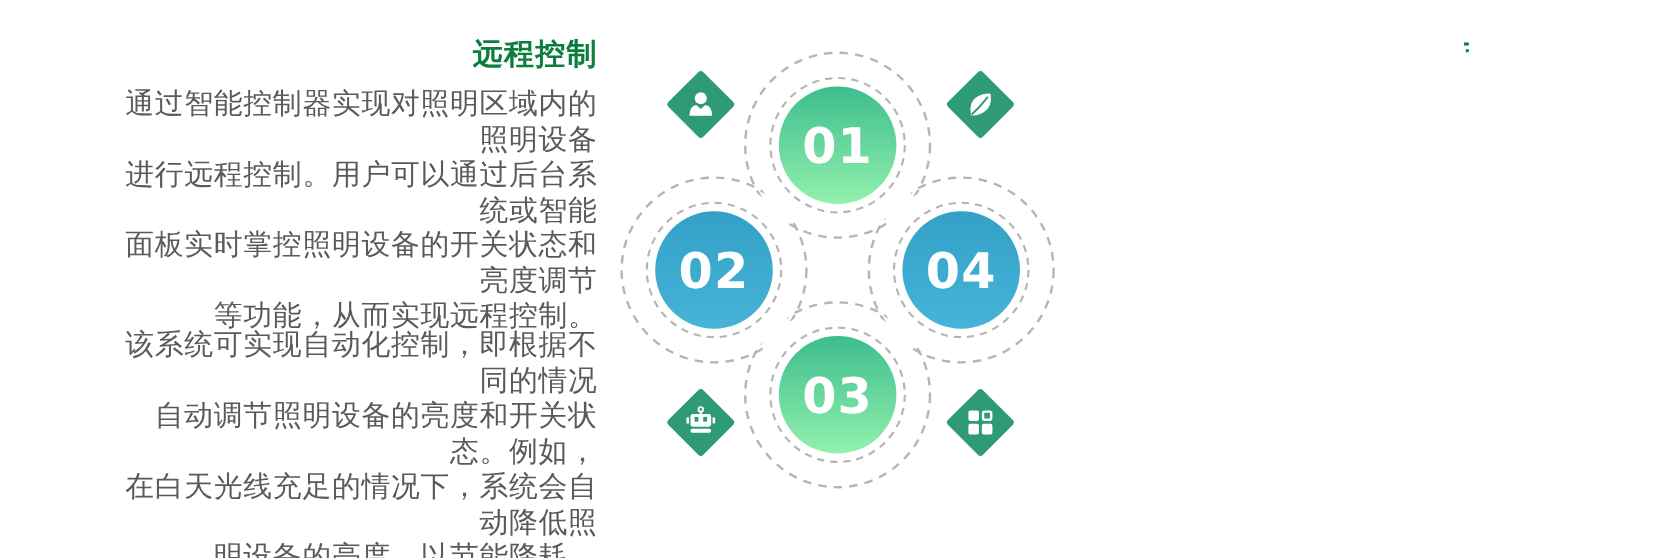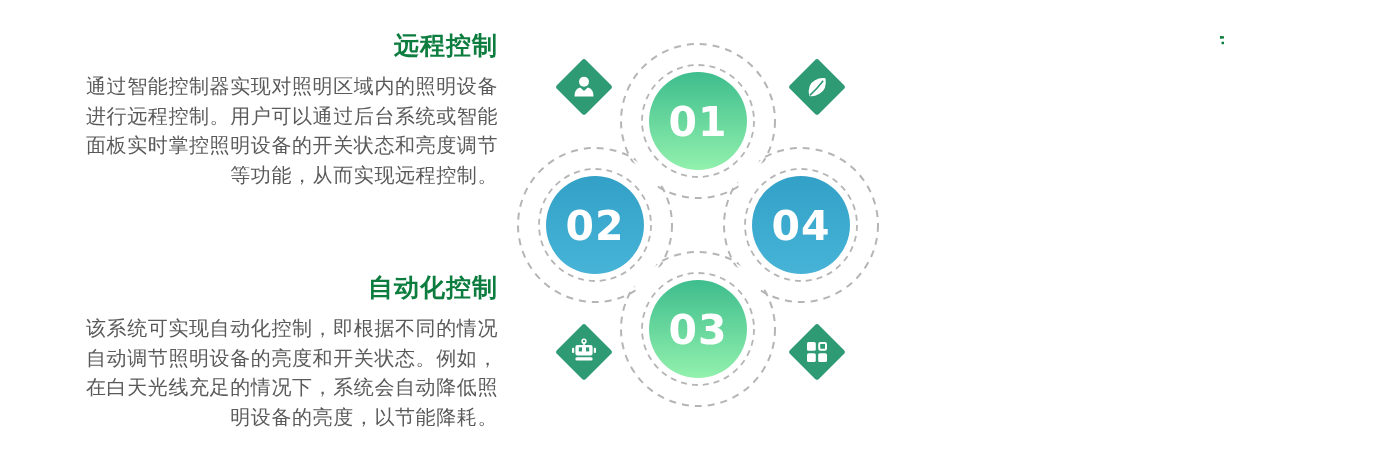--- a/index.html
+++ b/index.html
@@ -8,21 +8,21 @@
     font-family:"Liberation Sans","DejaVu Sans",sans-serif; overflow:hidden;
   }
   .tblock { position:absolute; width:414px; }
   .tblock.left  { text-align:right; }
   .tblock.right { text-align:right; }
   .tblock h2 {
     margin:0 0 13px 0; font-size:25px; font-weight:bold;
     color:#0d7d3f; letter-spacing:1px; line-height:28px;
   }
   .tblock p {
-    margin:0; font-size:20px; color:#5a5a5a; letter-spacing:0.6px;
+    margin:0; font-size:24px; color:#5a5a5a; letter-spacing:0.6px;
     line-height:29.5px; white-space:pre-line;
   }
   #block-remote     { left:84px;  top:31px;  }
   #block-automation { left:84px;  top:273px; }
   #block-energy     { left:910px; top:31px;  }
   #block-timer      { left:910px; top:273px;margin-left:10px; }
   .diagram-svg { position:absolute; left:500px; top:0; width:400px; height:465px; }
   .num {
     font-family:"DejaVu Sans","Liberation Sans",sans-serif;
     font-weight:bold; font-size:41px; fill:#ffffff; letter-spacing:1px;
@@ -35,21 +35,20 @@
 
   <div class="tblock left" id="block-remote">
     <h2>远程控制</h2>
     <p>通过智能控制器实现对照明区域内的照明设备
 进行远程控制。用户可以通过后台系统或智能
 面板实时掌控照明设备的开关状态和亮度调节
 等功能，从而实现远程控制。</p>
   </div>
 
   <div class="tblock left" id="block-automation">
-    <h2>自动化控制</h2>
     <p>该系统可实现自动化控制，即根据不同的情况
 自动调节照明设备的亮度和开关状态。例如，
 在白天光线充足的情况下，系统会自动降低照
 明设备的亮度，以节能降耗。</p>
   </div>
 
   <div class="tblock right" id="block-energy">
     <h2>节能降耗</h2>
   </div>
 

